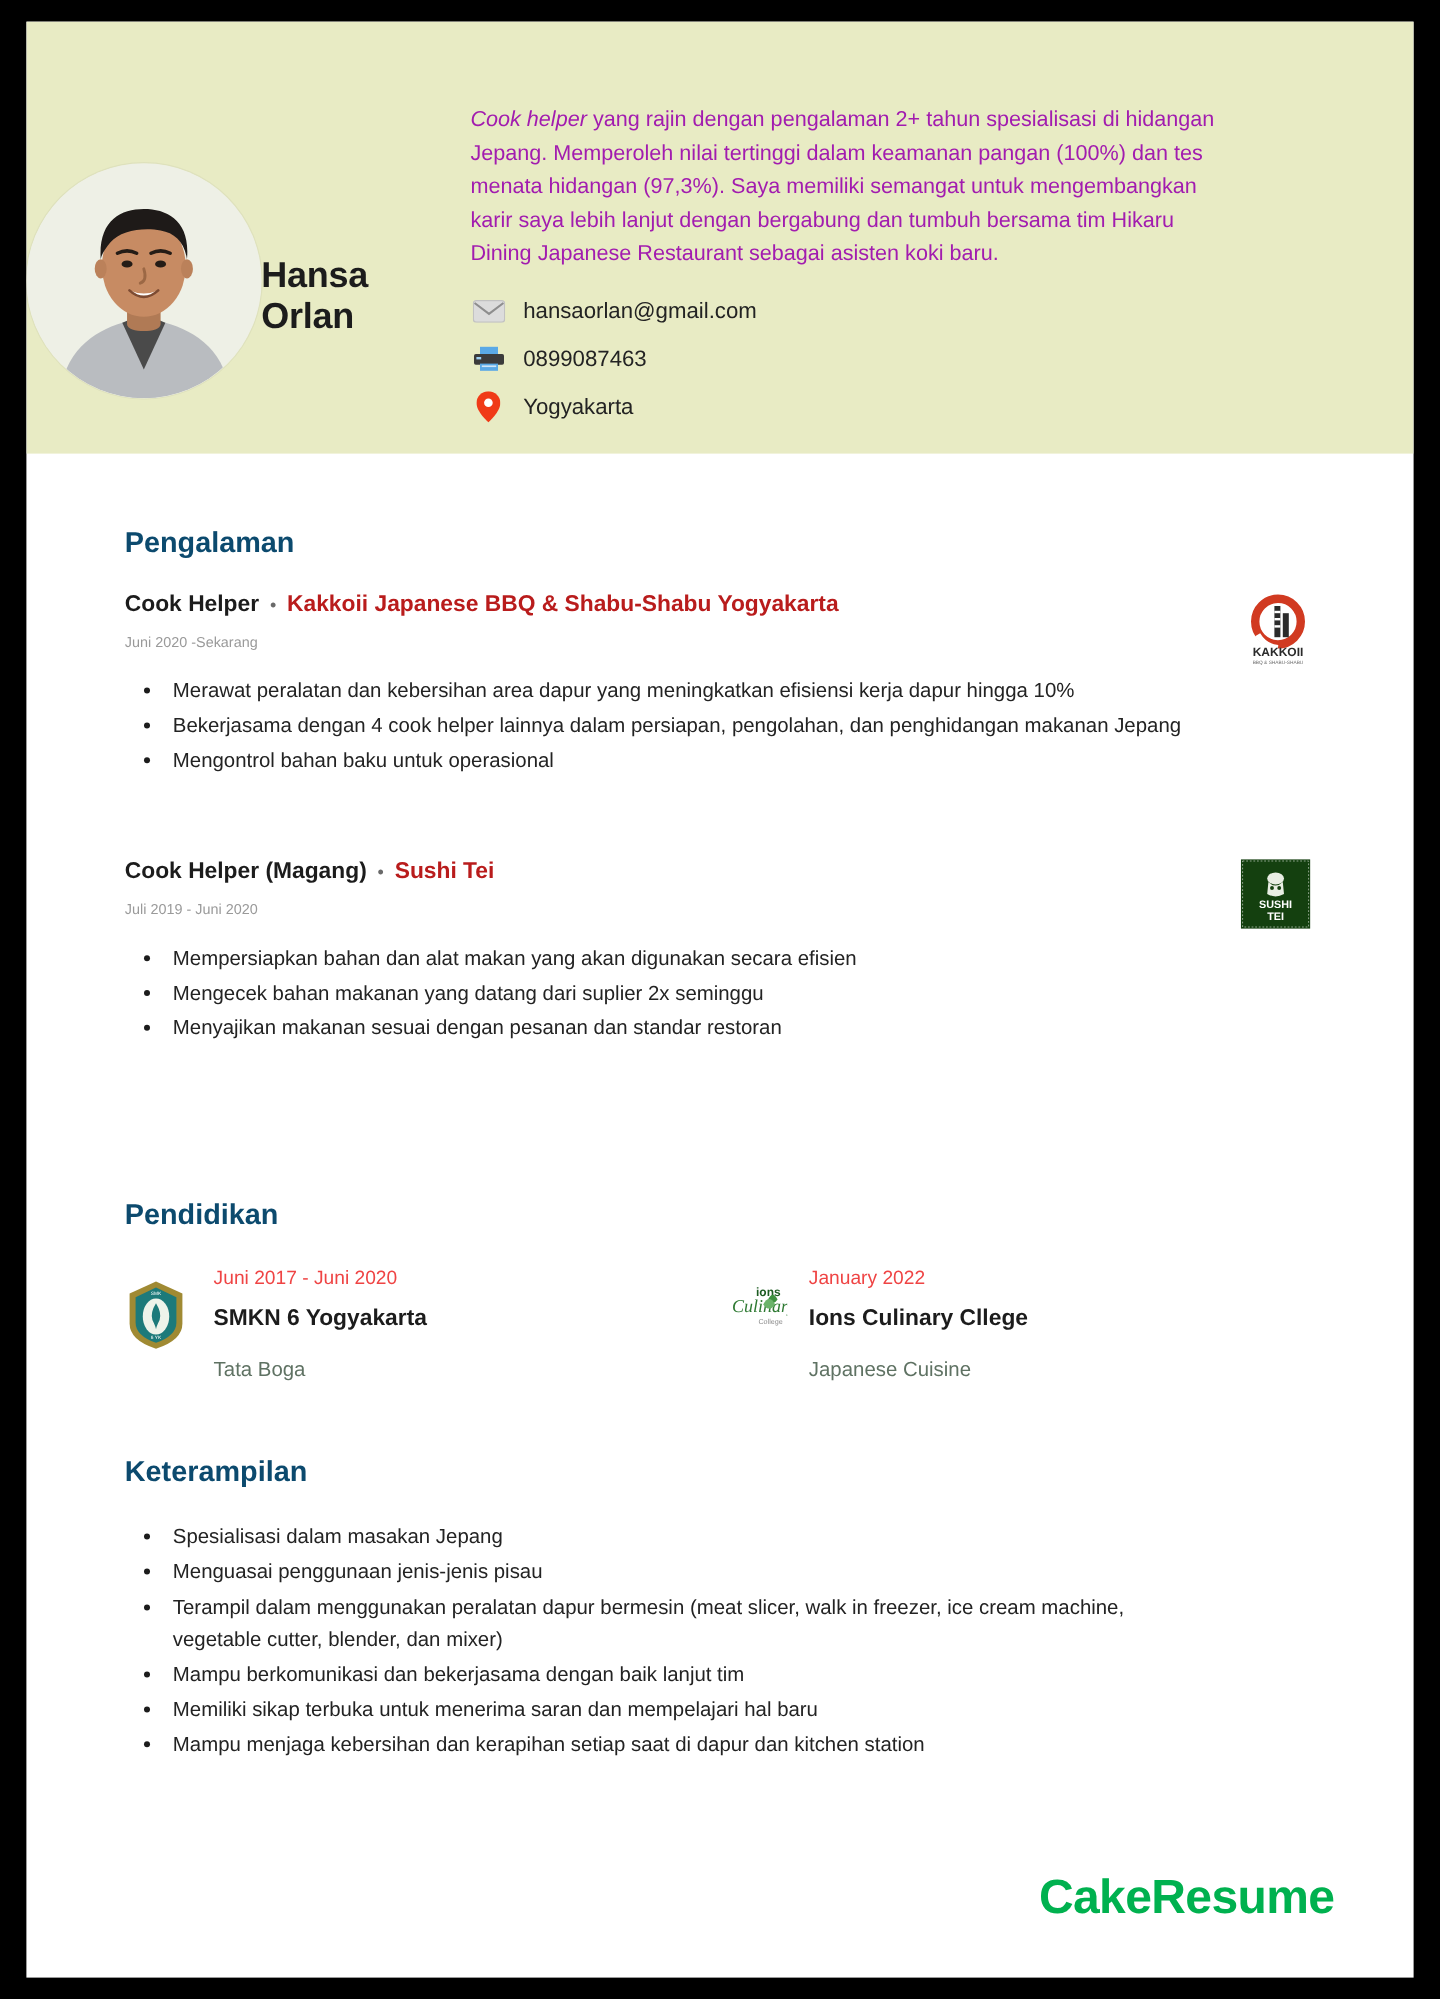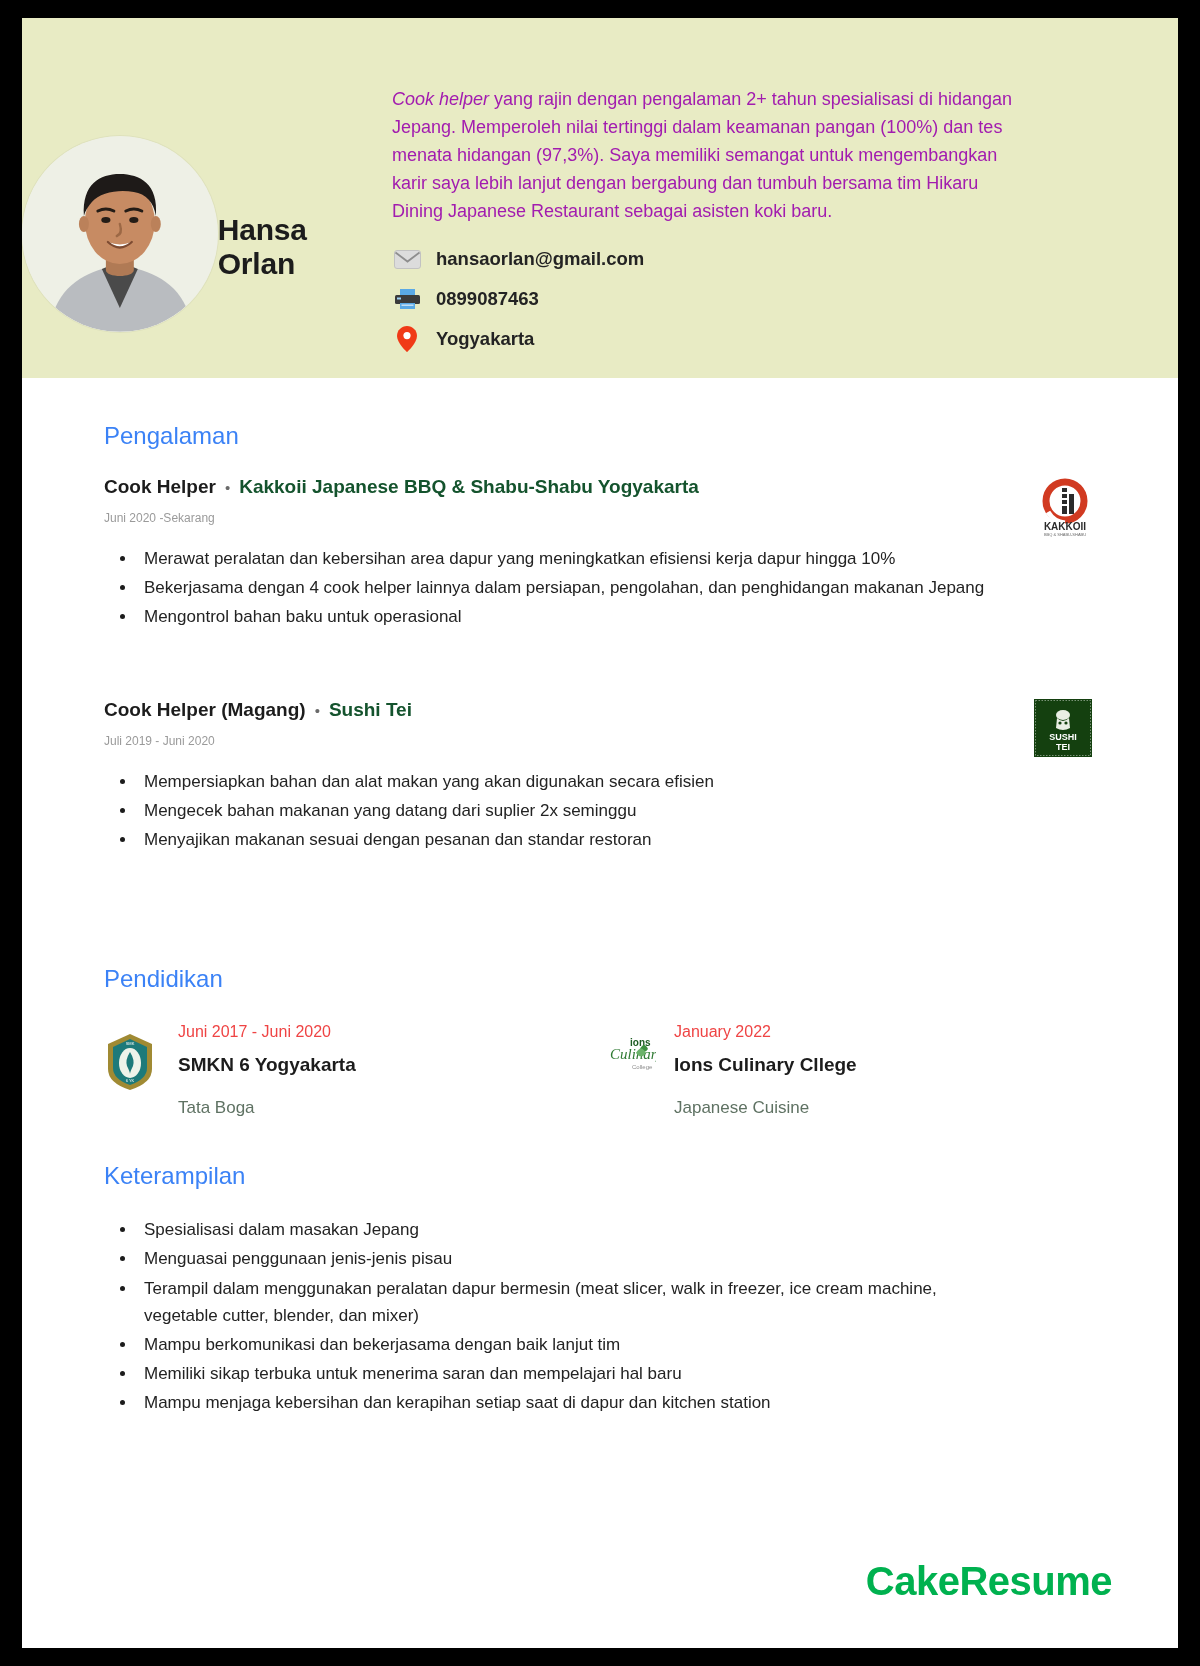--- a/index.html
+++ b/index.html
@@ -56,21 +56,21 @@
     padding-right: 80px;
     padding-top: 8px;
   }
   .summary {
     font-size: 18px;
     line-height: 1.55;
     color: #a21caf;
     max-width: 625px;
   }
   .summary em { font-style: italic; }
-  .contact-list { margin-top: 22px; font-weight: bold; }
+  .contact-list { margin-top: 22px; }
   .contact-row {
     display: flex;
     align-items: center;
     margin-bottom: 16px;
   }
   .contact-icon {
     width: 30px;
     height: 24px;
     margin-right: 14px;
     display: flex;
@@ -81,23 +81,23 @@
   .contact-text {
     font-size: 18.5px;
     color: #232323;
   }
 
   
   .body-area { padding: 0 82px; }
   .section { margin-top: 0; }
   .section-title {
     font-size: 24px;
-    color: #3b82f6;
-    font-weight: normal;
-    margin-top: 44px;
+    color: #0c4a6e;
+    font-weight: bold;
+    margin-top: 61px;
     margin-bottom: 26px;
   }
   .job { position: relative; margin-bottom: 10px; }
   .job-head {
     display: flex;
     align-items: baseline;
     flex-wrap: wrap;
   }
   .job-title {
     font-size: 19px;
@@ -105,21 +105,21 @@
     color: #1c1c1c;
   }
   .job-sep {
     margin: 0 9px;
     color: #6a6a6a;
     font-size: 15px;
   }
   .job-company {
     font-size: 19px;
     font-weight: bold;
-    color: #14532d;
+    color: #b91c1c;
   }
   .job-date {
     font-size: 12px;
     color: #9a9a9a;
     margin-top: 13px;
   }
   ul.bullets {
     margin-top: 20px;
     padding-left: 30px;
     list-style: none;

